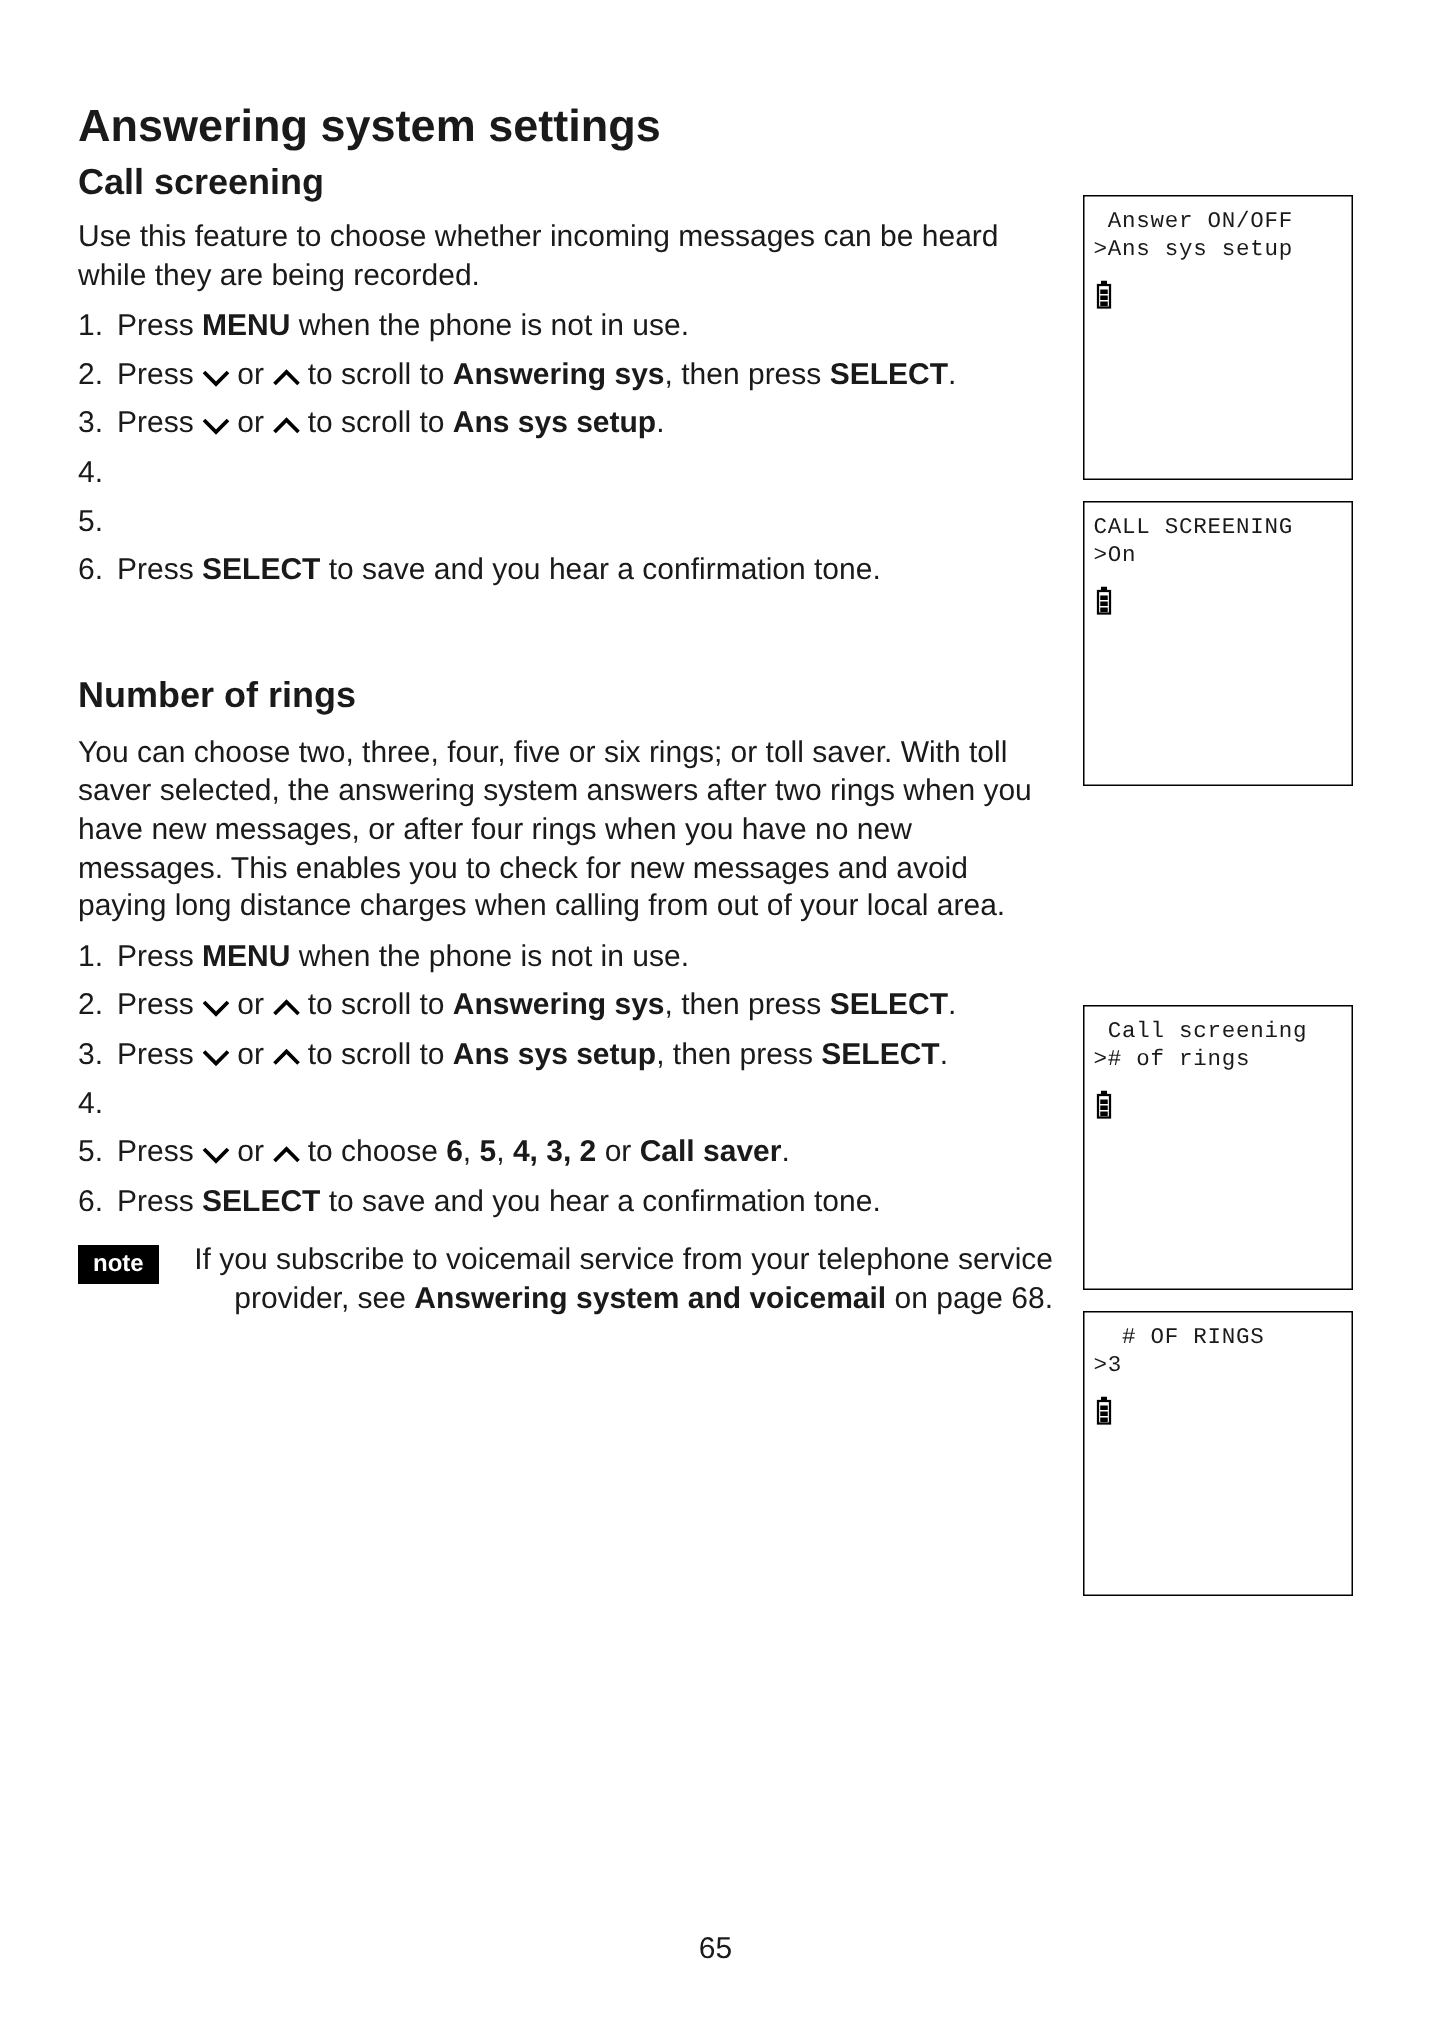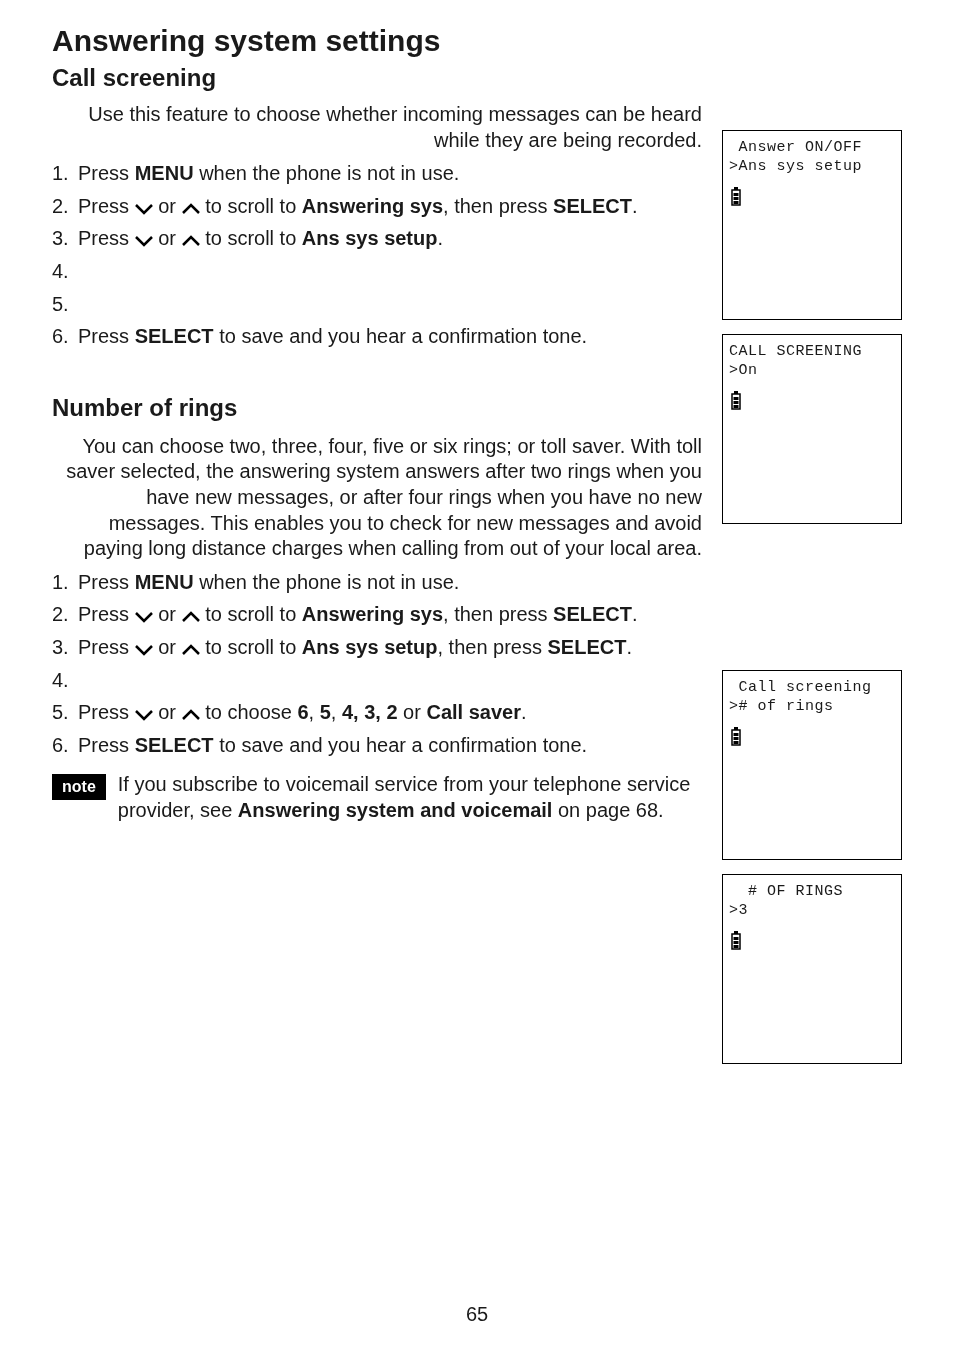--- a/index.html
+++ b/index.html
@@ -1,35 +1,35 @@
 <!DOCTYPE html>
 <html><head>
 <meta charset="utf-8">
 <style>
   * { box-sizing: border-box; margin: 0; padding: 0; }
   html, body { width: 954px; height: 1354px; background: #fff; font-family: Arial, Helvetica, sans-serif; color: #1a1a1a; }
-  .page { padding: 24px 52px 0 52px; position: relative; height: 100%; }
+  .page { padding: 68px 52px 0 52px; position: relative; height: 100%; }
   .h1 { font-size: 30px; font-weight: 700; margin-bottom: 6px; }
   .h2 { font-size: 24px; font-weight: 700; margin-bottom: 10px; }
-  .h2b { font-size: 24px; font-weight: 700; margin-top: 44px; margin-bottom: 12px; }
-  .para { font-size: 20px; line-height: 1.28; margin-bottom: 8px; text-align: right; }
+  .h2b { font-size: 24px; font-weight: 700; margin-top: 56px; margin-bottom: 12px; }
+  .para { font-size: 20px; line-height: 1.28; margin-bottom: 8px; }
   .wrap-right-col { padding-right: 200px; }
   ol { list-style: none; font-size: 20px; line-height: 1.28; }
   ol li { display: flex; margin-bottom: 7px; }
   ol li .num { width: 26px; flex-shrink: 0; }
   .step-text .b { font-weight: 700; }
   .arrow-inline svg { display: inline-block; vertical-align: -2px; }
   .rcol { position: absolute; right: 52px; width: 180px; }
   .lcd { border: 1.5px solid #000; width: 180px; height: 190px; padding: 8px 6px; margin-bottom: 14px; font-family: "Courier New", monospace; font-size: 15px; line-height: 1.25; letter-spacing: 0.5px; position: relative; }
   .lcd-line { white-space: pre; }
   .batt { position: absolute; left: 6px; top: 56px; }
-  .note-row { display: flex; align-items: flex-start; margin-top: 14px; gap: 12px; }
+  .note-row { display: flex; align-items: flex-start; margin-top: 14px; gap: 12px; text-align: right; }
   .note-badge { background: #000; color: #fff; font-size: 16px; font-weight: 700; padding: 4px 10px; flex-shrink: 0; margin-top: 2px; }
   .note-text { font-size: 20px; line-height: 1.28; }
-  .page-num { position: absolute; bottom: 28px; left: 0; right: 0; text-align: center; font-size: 20px; }
+  .page-num { position: absolute; bottom: 43px; left: 0; right: 0; text-align: center; font-size: 20px; }
 </style>
 </head>
 <body>
 
 <div class="page">
 
   <div class="h1">Answering system settings</div>
   <div class="h2">Call screening</div>
 
   <div class="wrap-right-col">

